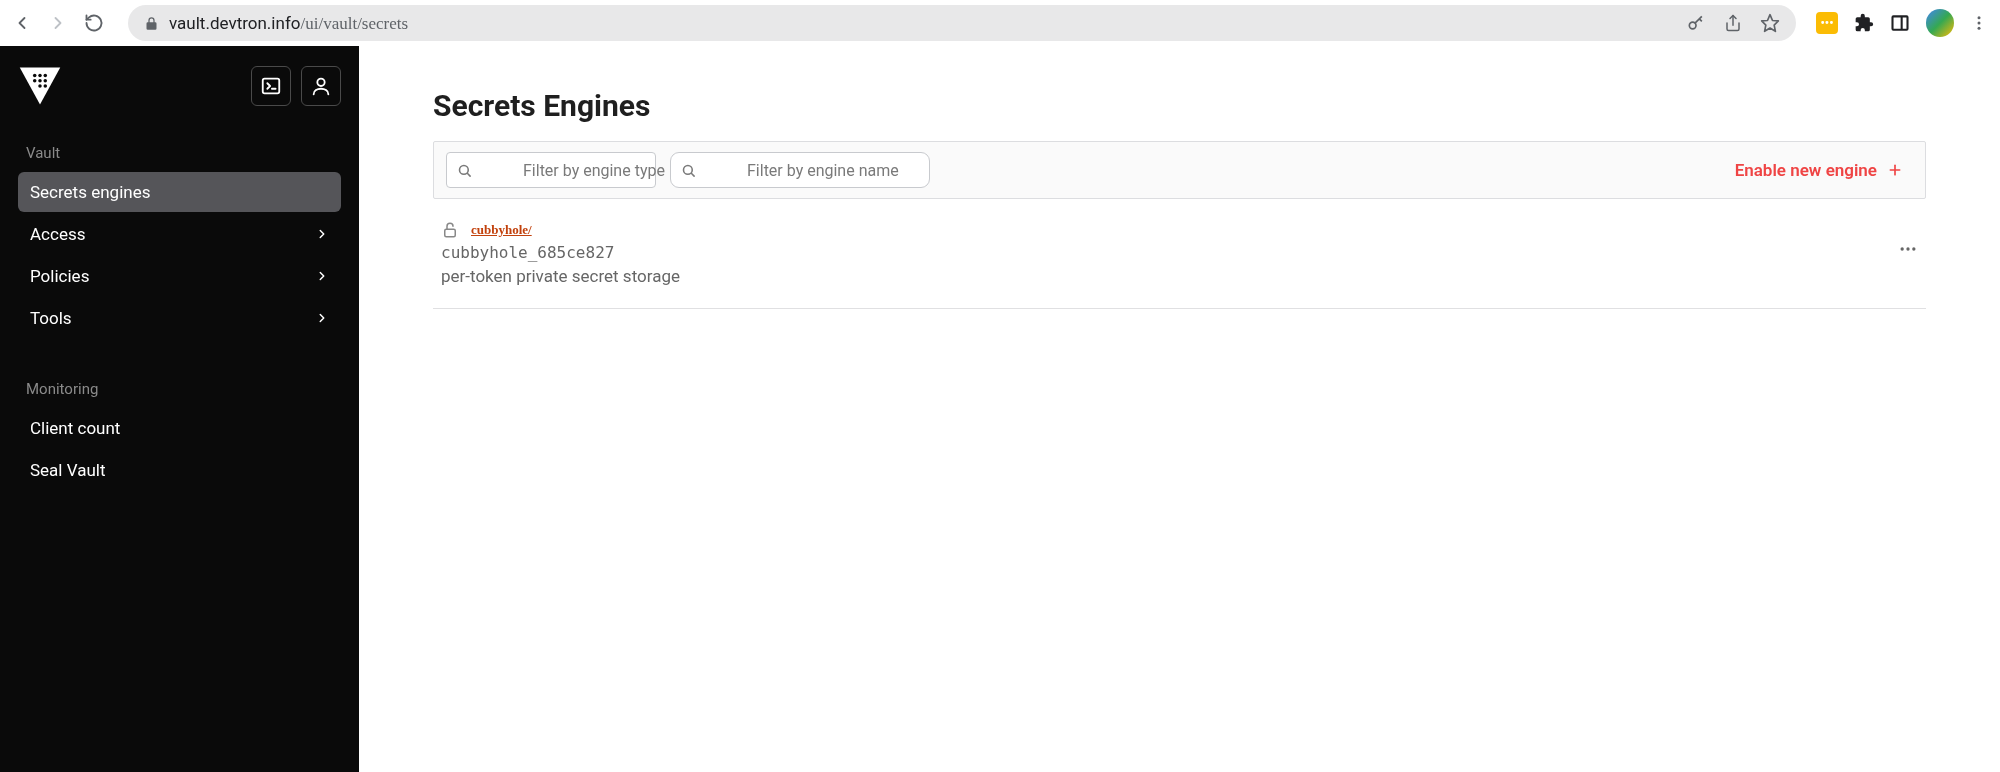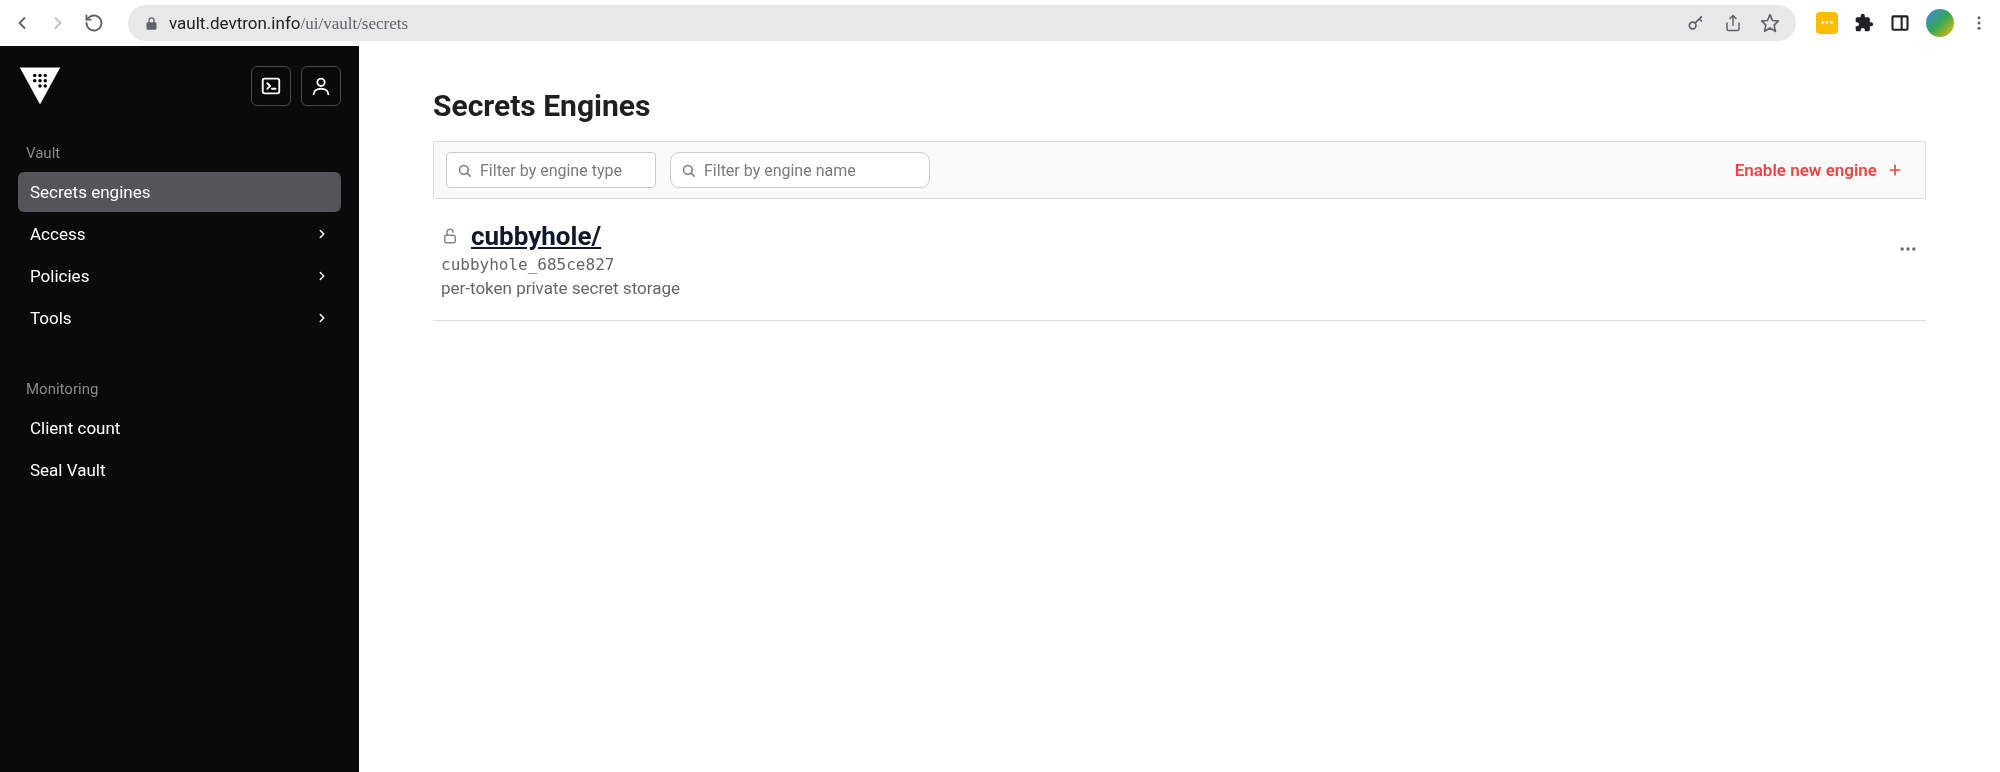--- a/index.html
+++ b/index.html
@@ -179,20 +179,21 @@
       color: #757575;
       gap: 8px;
     }
     .filter-input input {
       border: none;
       outline: none;
       font-size: 16px;
       flex: 1;
       color: #333;
       background: transparent;
+      margin-left: 43px;
     }
     .filter-input input::placeholder { color: #7a7a7a; }
     .enable-new {
       margin-left: auto;
       display: flex;
       align-items: center;
       gap: 10px;
       font-size: 17px;
       font-weight: 600;
       color: #ef4444;
@@ -208,24 +209,25 @@
     .engine-left {
       flex: 1;
     }
     .engine-name-line {
       display: flex;
       align-items: center;
       gap: 12px;
     }
     .lock-open-icon { color: #888; }
     .engine-name {
-      font-size: 26px;
+      font-size: 13px;
       font-weight: 700;
       text-decoration: underline;
-      color: #0f172a;
+      color: #c2410c;
+      font-family: Liberation Serif, serif;
     }
     .engine-id {
       font-family: ui-monospace, Menlo, Monaco, Consolas, monospace;
       font-size: 16px;
       color: #666;
       margin-top: 4px;
     }
     .engine-desc {
       font-size: 17px;
       color: #666;

